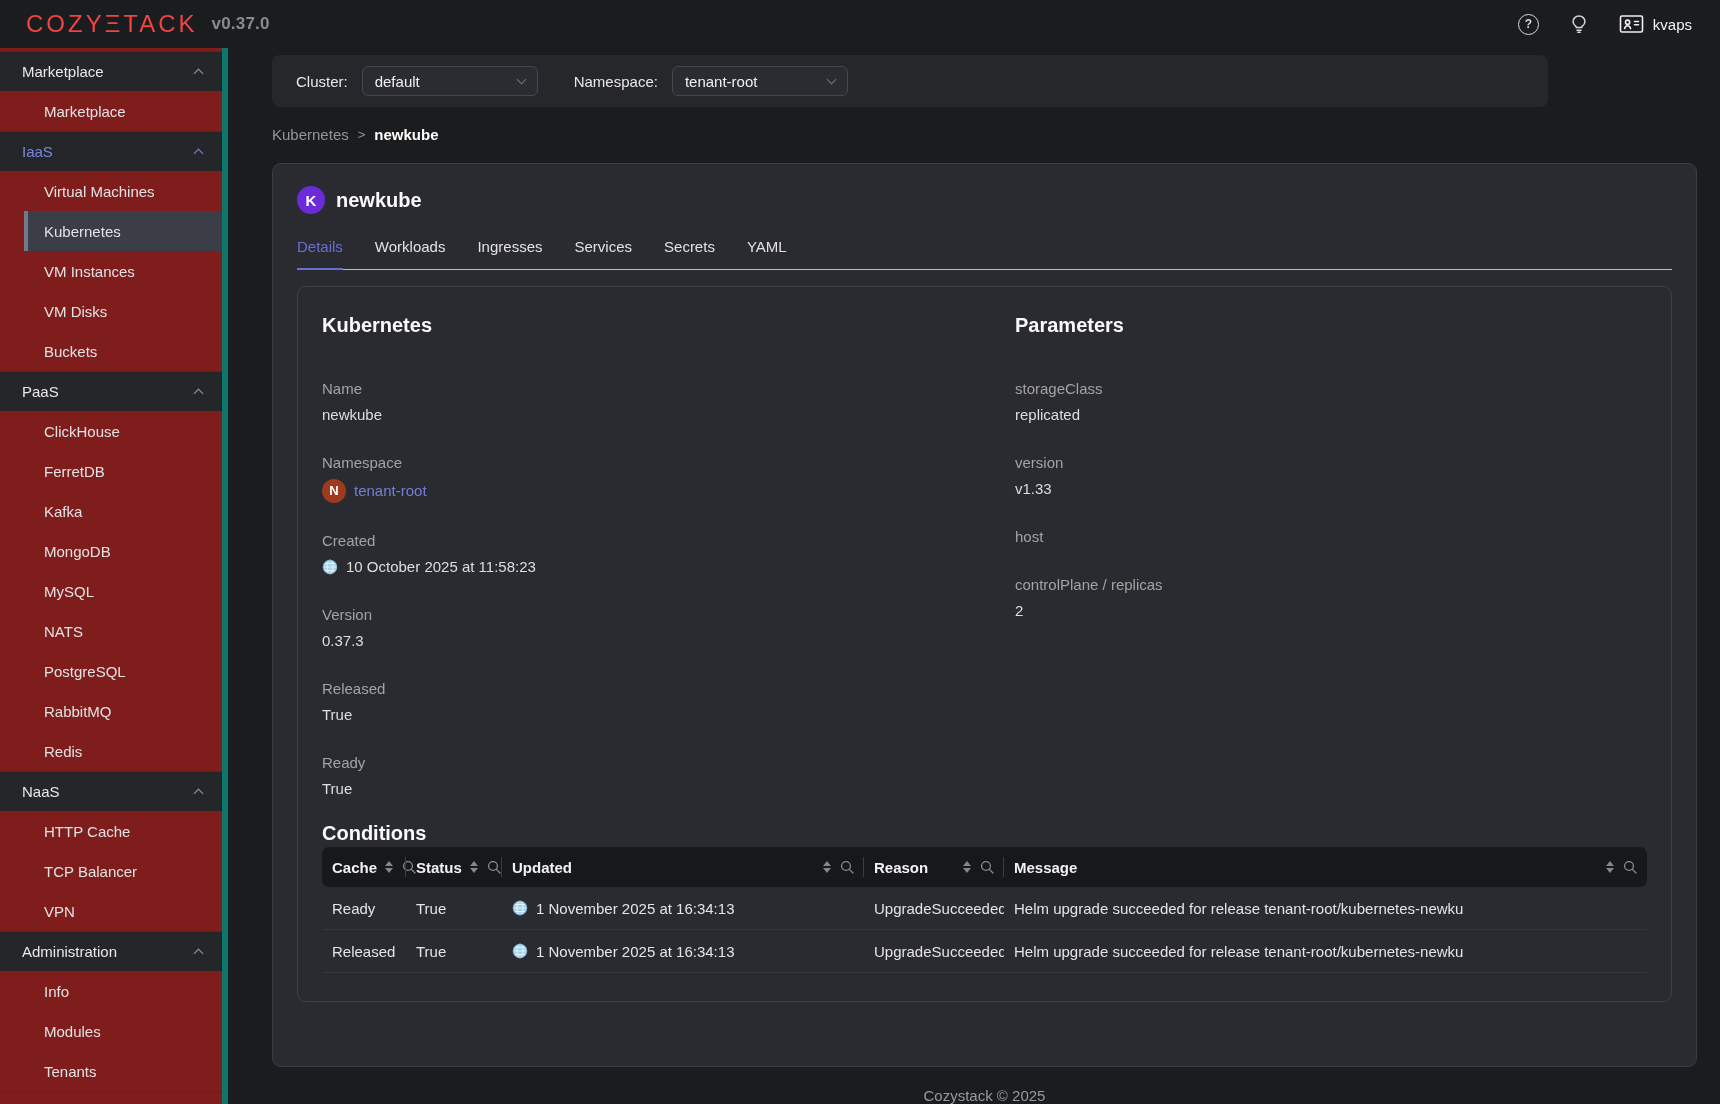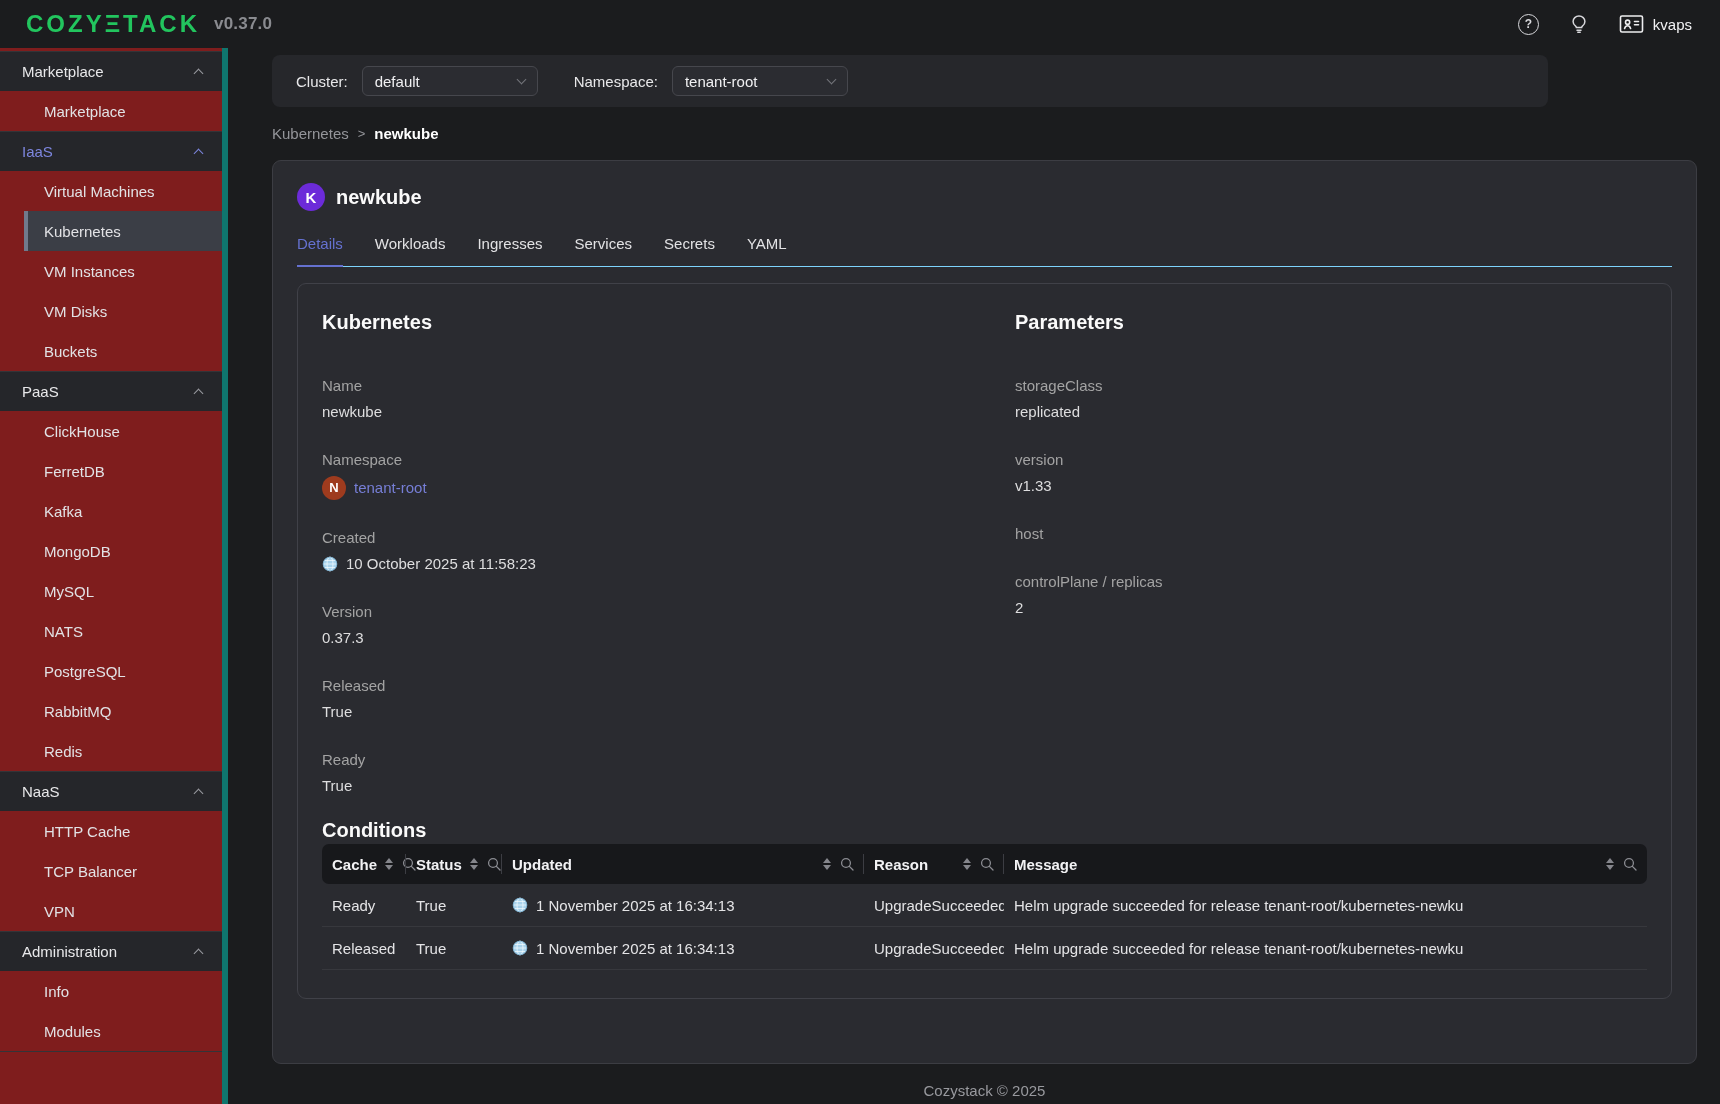--- a/index.html
+++ b/index.html
@@ -4,21 +4,21 @@
 <style>
   * { margin:0; padding:0; box-sizing:border-box; }
   html,body { width:1720px; height:1104px; overflow:hidden; }
   body {
     background:#1b1c1e;
     font-family:"Liberation Sans","DejaVu Sans",sans-serif;
     font-size:15px; color:#e6e6e9;
   }
   
   .topbar { height:48px; display:flex; align-items:center; padding:0 28px 0 26px; background:#1b1c1e; }
-  .logo { font-size:24px; font-weight:700; letter-spacing:3px; color:#22c55e; }
+  .logo { font-size:24px; font-weight:400; letter-spacing:3px; color:#ef4444; }
   .logo-version { font-size:17px; font-weight:bold; color:#8a8b90; margin-left:14px; letter-spacing:.2px; }
   .topbar-right { margin-left:auto; display:flex; align-items:center; gap:30px; }
   .tb-icon { display:flex; align-items:center; justify-content:center; cursor:pointer; }
   .help-circle { width:21px; height:21px; border:1.5px solid #d8d8dc; border-radius:50%;
     display:flex; align-items:center; justify-content:center; font-size:12px; font-weight:bold; color:#d8d8dc; }
   .user-chip { display:flex; align-items:center; gap:9px; cursor:pointer; }
   .user-name { color:#f2f2f4; font-size:15px; }
 
   
   .shell { display:flex; height:1056px; }
@@ -30,21 +30,21 @@
     font-weight:500; color:#e8e8ea; }
   .side-section-header.accent { color:#7d86de; }
   .chev-up { width:7px; height:7px; border-top:1.7px solid #9a9ba0; border-right:1.7px solid #9a9ba0;
     transform:rotate(-45deg); margin-top:3px; }
   .accent .chev-up { border-color:#7d86de; }
   .side-item { height:40px; display:flex; align-items:center; padding-left:44px; color:#e2e2e5; cursor:pointer; }
   .side-item.selected { background:#3b3e46; border-left:4px solid #717a8c; margin-left:24px; padding-left:16px; }
   .side-bottom-divider { border-top:1px solid #333438; }
 
   
-  .main { flex:1; padding:7px 23px 0 44px; display:flex; flex-direction:column; }
+  .main { flex:1; padding:7px 23px 0 44px; display:flex; flex-direction:column;justify-content:space-between; }
   .filterbar { height:52px; width:1276px; background:#26272b; border-radius:8px;
     display:flex; align-items:center; padding:0 24px; gap:14px; }
   .filter-label { color:#e8e8ea; }
   .select { width:176px; height:30px; background:#2b2c31; border:1px solid #46474d; border-radius:6px;
     display:flex; align-items:center; padding:0 12px; gap:8px; cursor:pointer; }
   .select-value { color:#f0f0f2; flex:1; white-space:nowrap; overflow:hidden; }
   .chev-down { width:7px; height:7px; border-right:1.4px solid #74757b; border-bottom:1.4px solid #74757b;
     transform:rotate(45deg); margin-top:-3px; flex:none; }
   .ns-label { margin-left:22px; }
 
@@ -209,20 +209,23 @@
 
     <div class="side-section-header">
       <span>Administration</span>
       <span class="chev-up"></span>
     </div>
     <div class="side-item">
       <span>Info</span>
     </div>
     <div class="side-item">
       <span>Modules</span>
+    </div>
+    <div class="side-item">
+      <span>Tenants</span>
     </div>
     <div class="side-bottom-divider"></div>
   </div>
 
   <div class="main">
 
     <div class="filterbar">
       <span class="filter-label">Cluster:</span>
       <div class="select">
         <span class="select-value">default</span>

